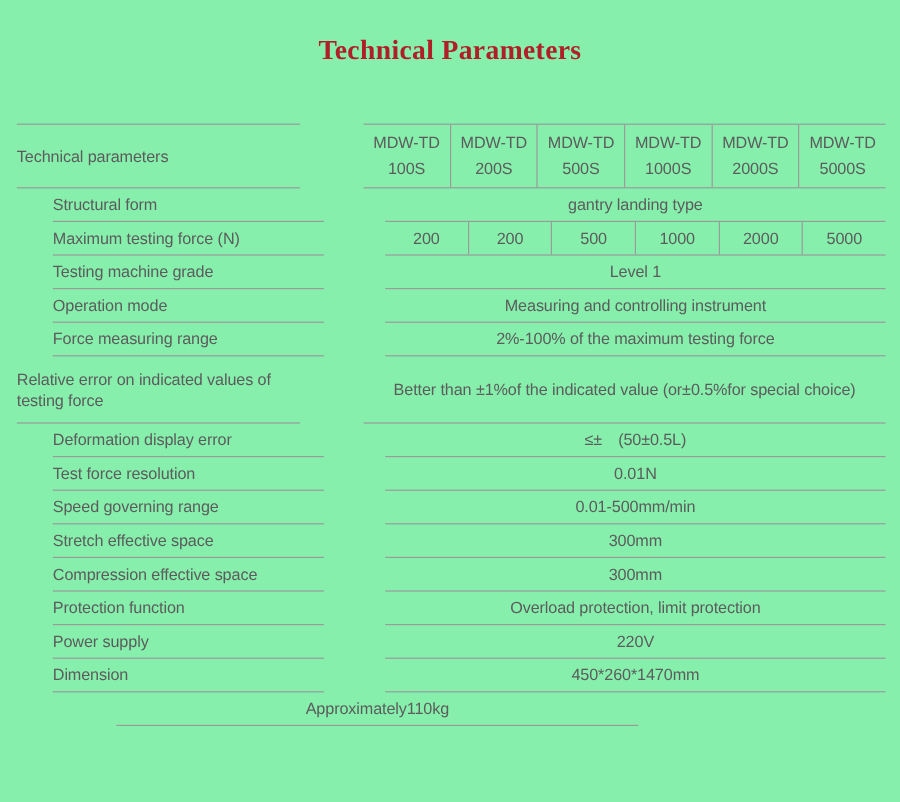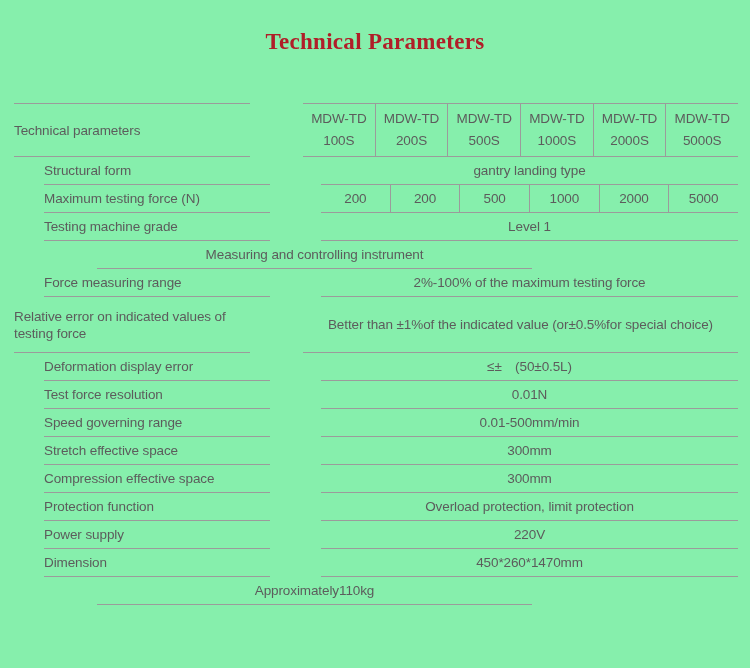--- a/index.html
+++ b/index.html
@@ -124,20 +124,21 @@
           </div>
         </div>
         <div class="row brow">
           <div class="lbl">Testing machine grade</div>
           <div class="gap"></div>
           <div class="vals">
             <div class="span-val">Level 1</div>
           </div>
         </div>
         <div class="row brow">
+          <div class="lbl">Operation mode</div>
           <div class="gap"></div>
           <div class="vals">
             <div class="span-val">Measuring and controlling instrument</div>
           </div>
         </div>
         <div class="row brow">
           <div class="lbl">Force measuring range</div>
           <div class="gap"></div>
           <div class="vals">
             <div class="span-val">2%-100% of the maximum testing force</div>

